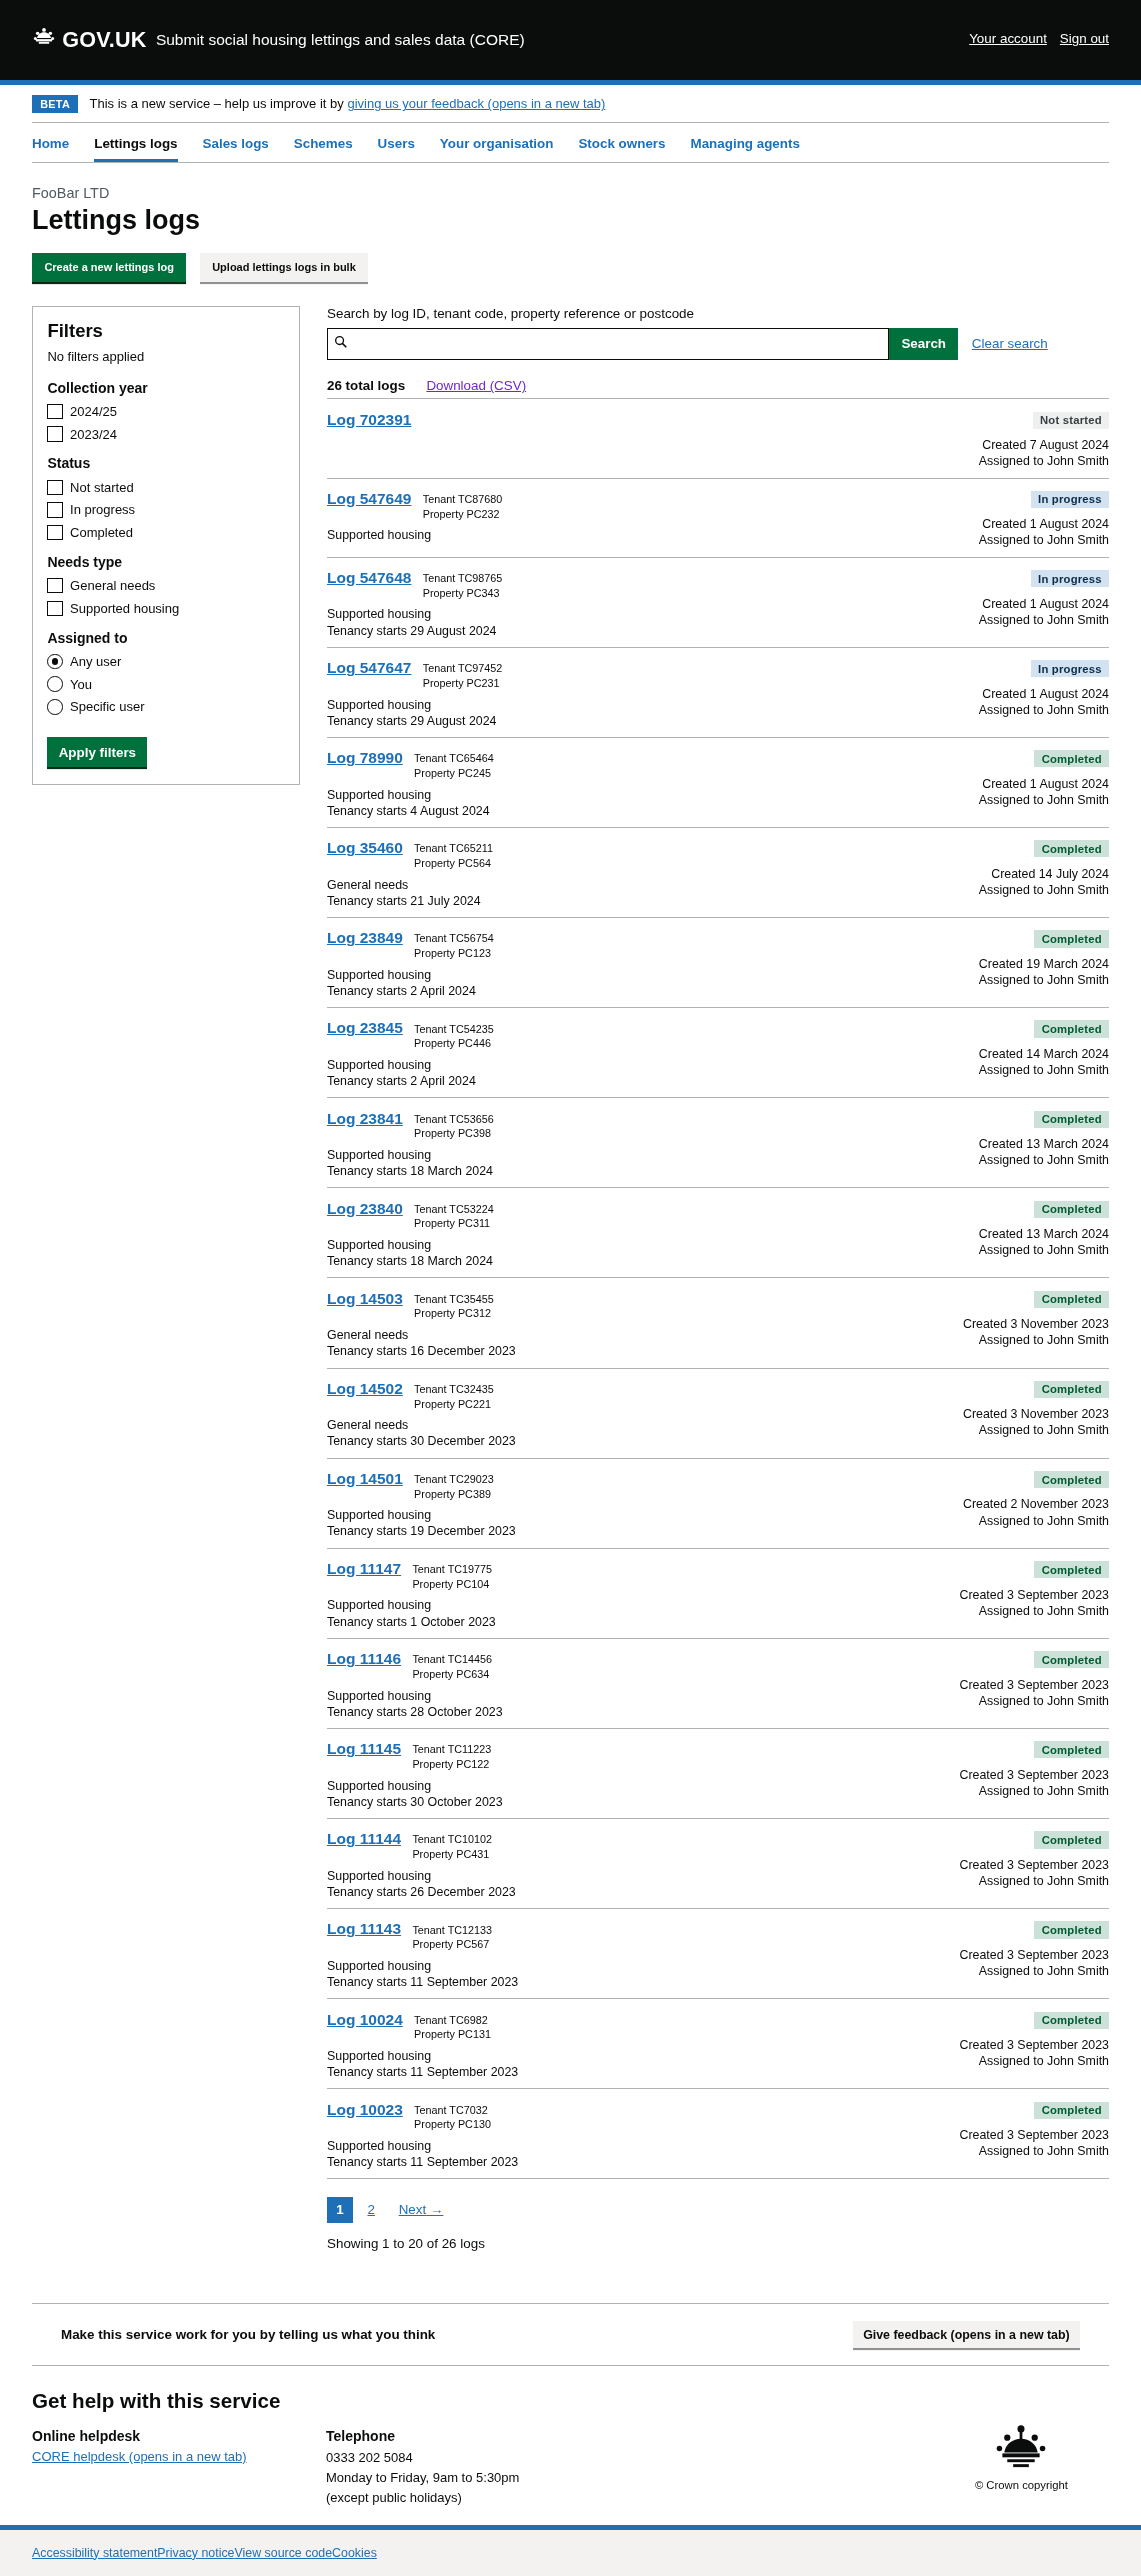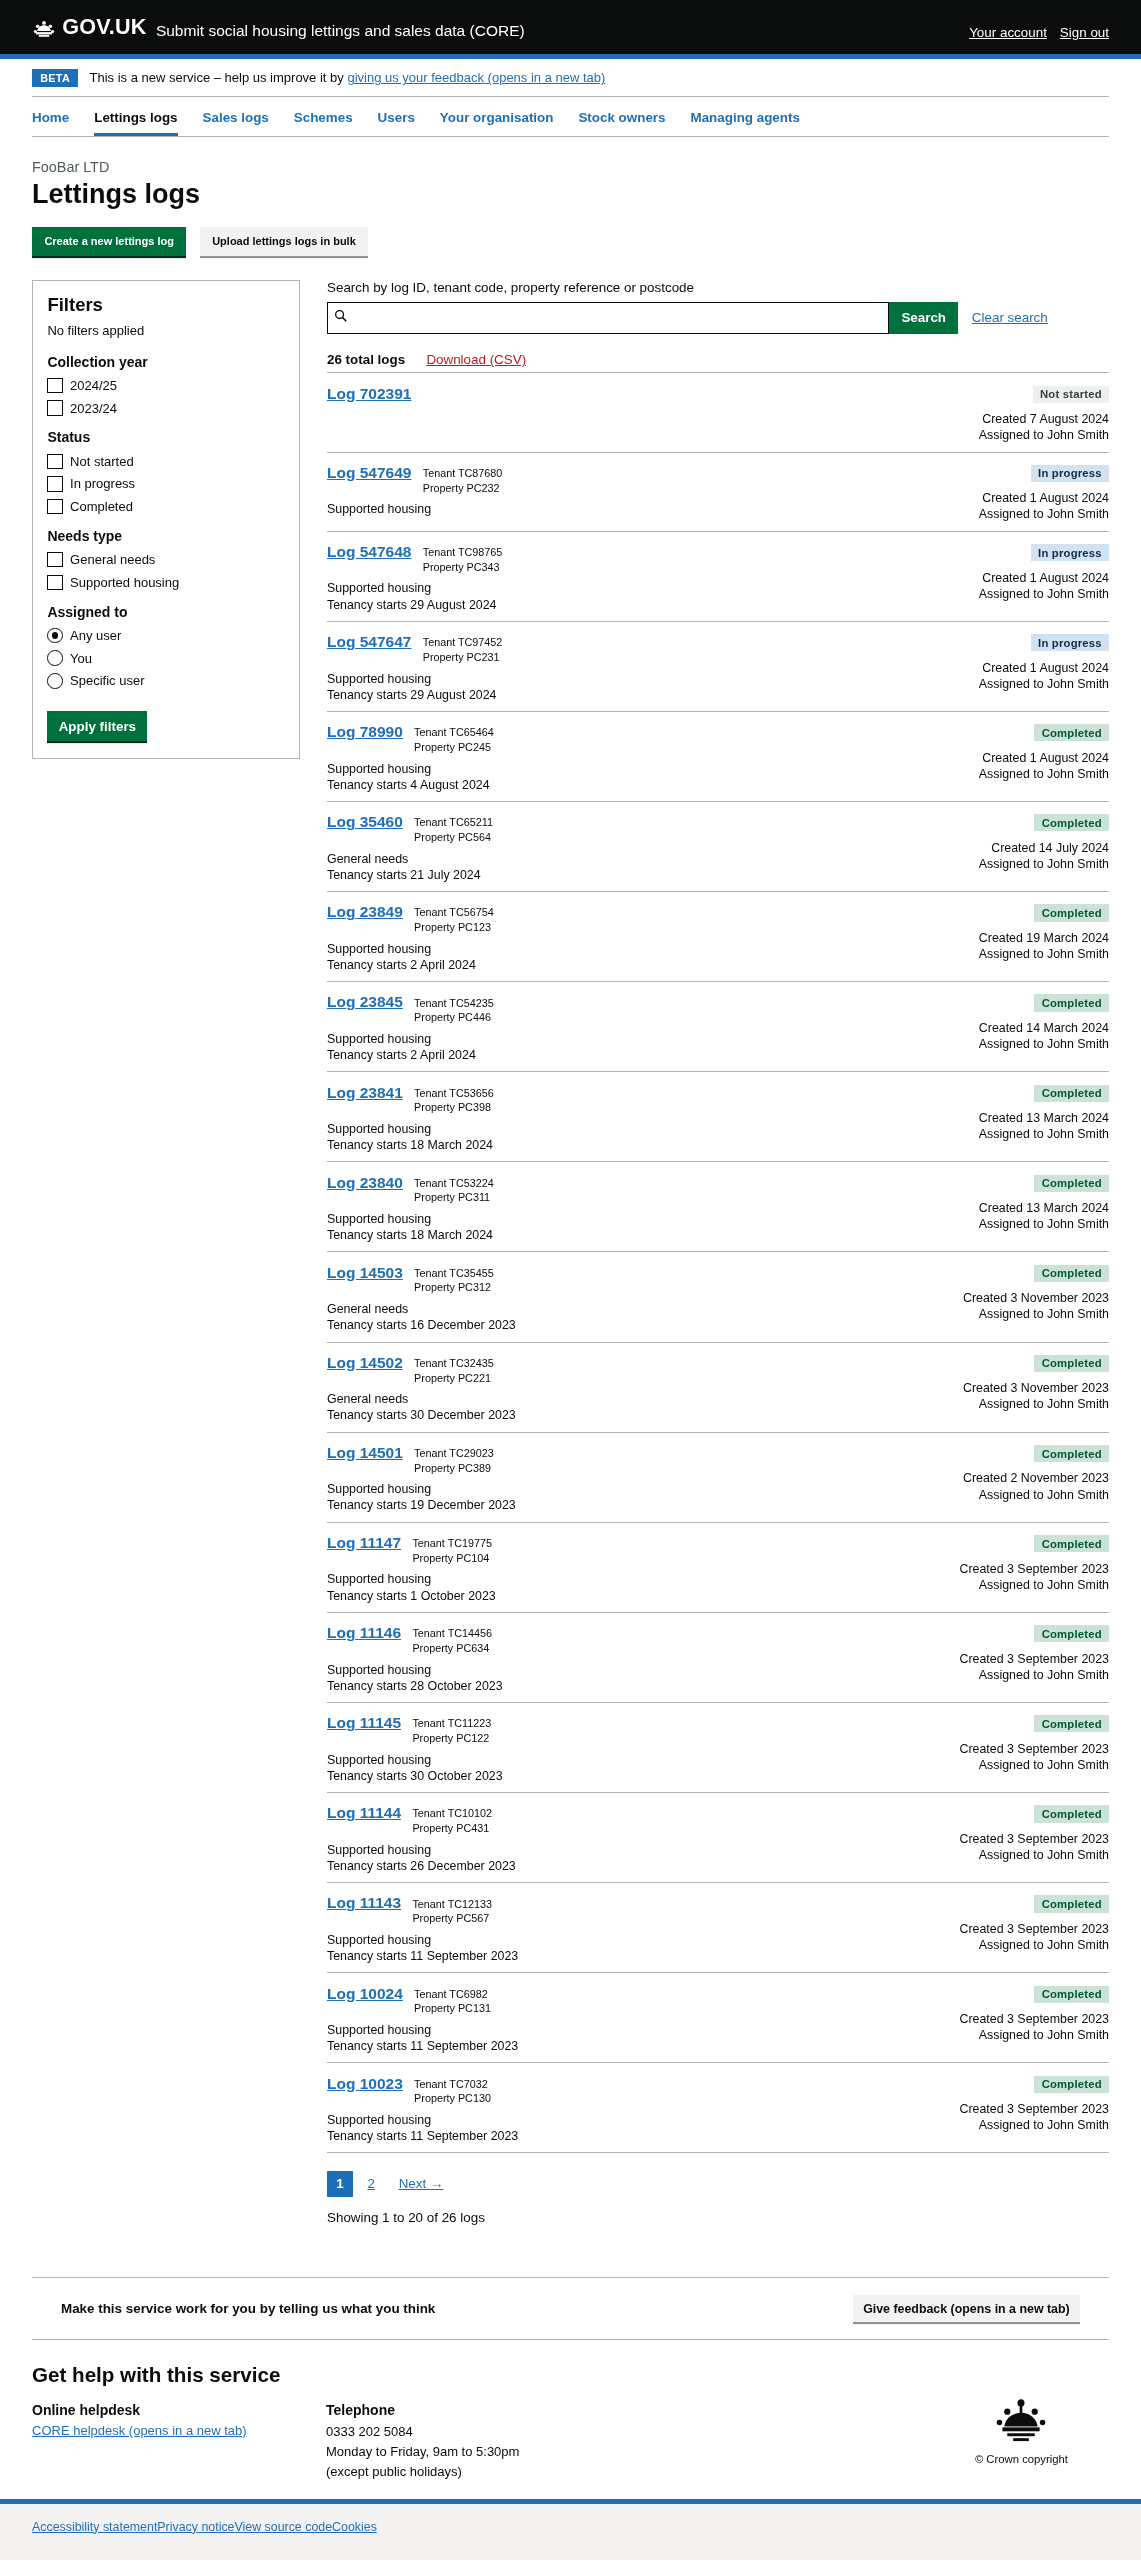--- a/index.html
+++ b/index.html
@@ -13,22 +13,22 @@
   .page { width: 1141px; margin: 0 auto; }
 
   
   .gov-header {
     background: #0b0c0c;
     color: #ffffff;
     padding: 11.3px 0 10.3px 0;
     border-bottom: 5.2px solid #1d70b8;
   }
   .gov-header-inner {
-    width: 1077px; margin: 3px auto;
-    display: flex; align-items: flex-end;
+    width: 1077px; margin: 16px auto;
+    display: flex; align-items: flex-start;
   }
   .crown {
     display: inline-block;
     margin-right: 6.2px;
   }
   .gov-logo-text {
     font-size: 21.6px; font-weight: bold; letter-spacing: 0.2px;
     color: #ffffff; margin-right: 9.3px;
   }
   .service-name {
@@ -183,21 +183,21 @@
   .clear-search {
     font-size: 13.4px; color: #1d70b8;
     text-decoration: underline; margin-left: 13.4px; cursor: pointer;
   }
 
   .results-meta {
     margin-top: 18.5px; margin-bottom: 5.2px;
     font-size: 13.4px;
   }
   .results-meta .count { font-weight: bold; }
-  .results-meta a { color: #b91c1c; text-decoration: underline; margin-left: 17.5px; }
+  .results-meta a { color: #6d28d9; text-decoration: underline; margin-left: 17.5px; }
 
   
   .log-list { border-top: 0.5px solid #b1b4b6; }
   .log-row {
     border-bottom: 0.5px solid #b1b4b6;
     padding: 11.3px 0 9.3px 0;
     display: flex;
   }
   .log-left { flex: 0 0 58%; }
   .log-right { flex: 1 1 auto; text-align: right; padding-top: 1px; }

